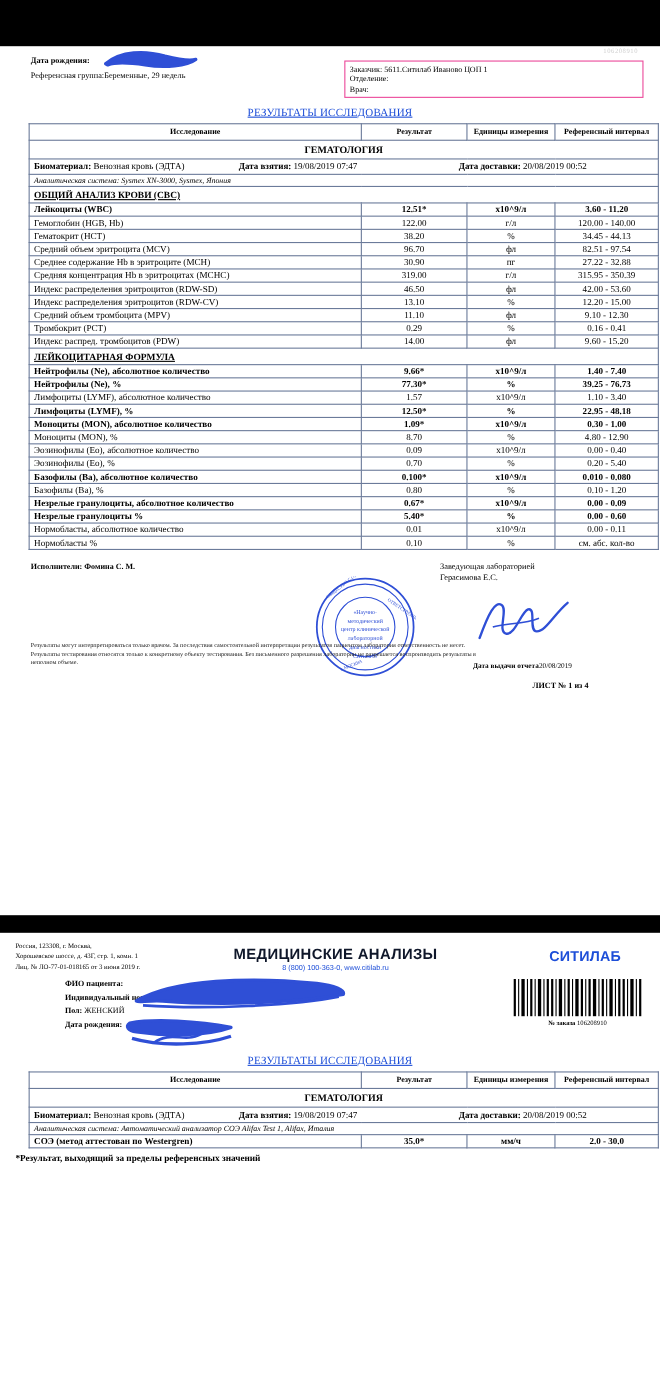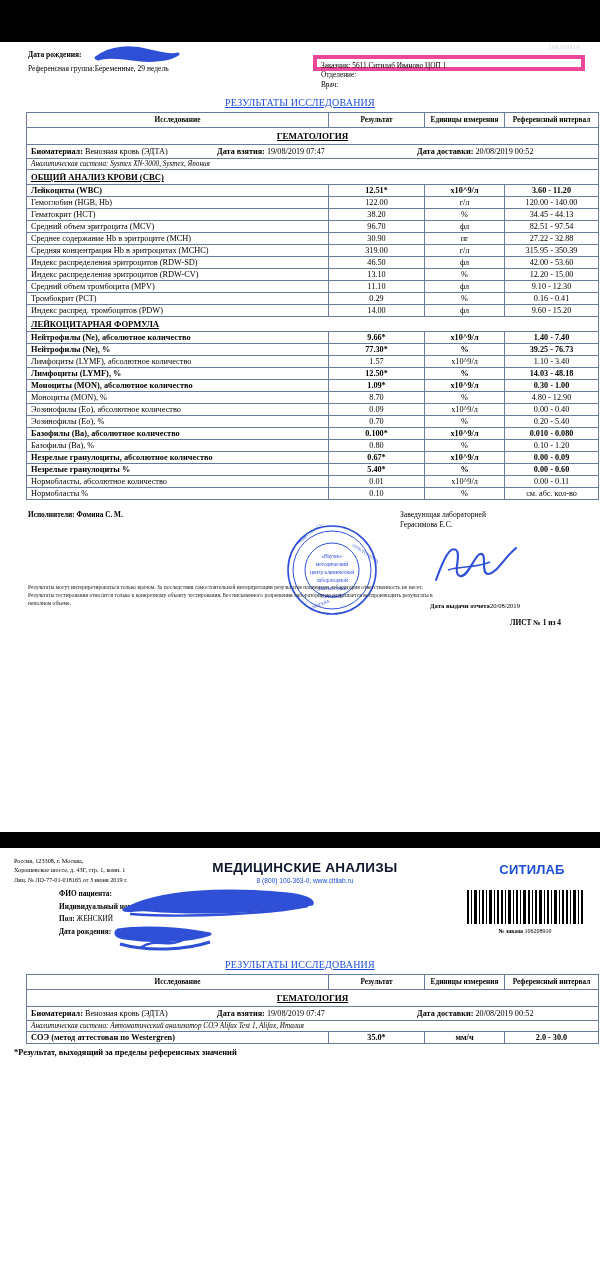--- a/index.html
+++ b/index.html
@@ -25,22 +25,22 @@
   .ref-group { position:absolute; left:28px; top:22px; font-size:7.5px; }
   .scribble-1 {
     position:absolute; left:92px; top:2px; width:90px; height:20px;
     pointer-events:none;
   }
   .faint-num {
     position:absolute; right:20px; top:2px; font-size:6px; color:#cfcfcf;
     letter-spacing:.5px;
   }
   .customer-box {
-    position:absolute; left:313px; top:13px; width:272px; height:16px;
-    border:4px solid #ec4899; font-size:7.3px; padding:2px 4px; line-height:1.28;
+    position:absolute; left:313px; top:13px; width:272px; height:34px;
+    border:1px solid #ec4899; font-size:7.3px; padding:2px 4px; line-height:1.28;
   }
 
   .results-title {
     text-align:center; color:#1d4ed8; font-size:10px; letter-spacing:.2px;
     text-decoration:underline; padding:3px 0 4px;
   }
 
   
   table.main {
     width:572px; margin:0 26px; border-collapse:collapse;
@@ -55,21 +55,20 @@
   col.c-res  { width:96px; }
   col.c-unit { width:80px; }
   col.c-ref  { width:94px; }
 
   td.name { padding:1px 4px; font-size:8.3px; }
   td.res, td.unit, td.ref { text-align:center; font-size:8.2px; padding:1px 2px; }
   tr.bold td { font-weight:bold; }
 
   td.section {
     text-align:center; font-weight:bold; font-size:9px; padding:3px 0;
-    text-decoration:underline;
   }
   td.biomat { font-size:8.2px; padding:2px 4px; }
   td.biomat b { font-weight:bold; }
   td.sysline { font-size:7.2px; font-style:italic; padding:1px 4px; }
   td.grouphdr { font-weight:bold; font-size:8.6px; padding:2px 4px; text-decoration:underline; }
   .biomat-flex { display:flex; }
   .biomat-flex .b1 { width:186px; }
   .biomat-flex .b2 { width:200px; }
   .biomat-flex .b3 { flex:1; }
 
@@ -85,21 +84,21 @@
   .sign2 { position:absolute; left:430px; top:34px; width:90px; height:48px; }
   .issue-date {
     position:absolute; left:430px; top:96px; font-size:6.6px;
   }
   .issue-date b { font-weight:bold; }
   .legal {
     position:absolute; left:28px; top:78px; width:420px; font-size:5.6px;
     line-height:1.42; color:#222;
   }
   .sheet {
-    position:absolute; left:510px; top:112px; font-size:7.4px; font-weight:bold;
+    position:absolute; left:484px; top:112px; font-size:7.4px; font-weight:bold;
   }
 
   
   .p2-top { position:relative; height:108px; }
   .addr { position:absolute; left:14px; top:8px; font-size:6.2px; line-height:1.5; }
   .brand {
     position:absolute; left:210px; top:12px; width:190px; text-align:center;
   }
   .brand .t1 { color:#0f172a; font-weight:bold; font-size:13.5px; letter-spacing:.3px;
     font-family:"Liberation Sans", sans-serif; }
@@ -268,21 +267,21 @@
         <tr>
           <td class="name">Лимфоциты (LYMF), абсолютное количество</td>
           <td class="res">1.57</td>
           <td class="unit">х10^9/л</td>
           <td class="ref">1.10 - 3.40</td>
         </tr>
         <tr class="bold">
           <td class="name">Лимфоциты (LYMF), %</td>
           <td class="res">12.50*</td>
           <td class="unit">%</td>
-          <td class="ref">14.03 - 48.18</td>
+          <td class="ref">22.95 - 48.18</td>
         </tr>
         <tr class="bold">
           <td class="name">Моноциты (MON), абсолютное количество</td>
           <td class="res">1.09*</td>
           <td class="unit">х10^9/л</td>
           <td class="ref">0.30 - 1.00</td>
         </tr>
         <tr>
           <td class="name">Моноциты (MON), %</td>
           <td class="res">8.70</td>

